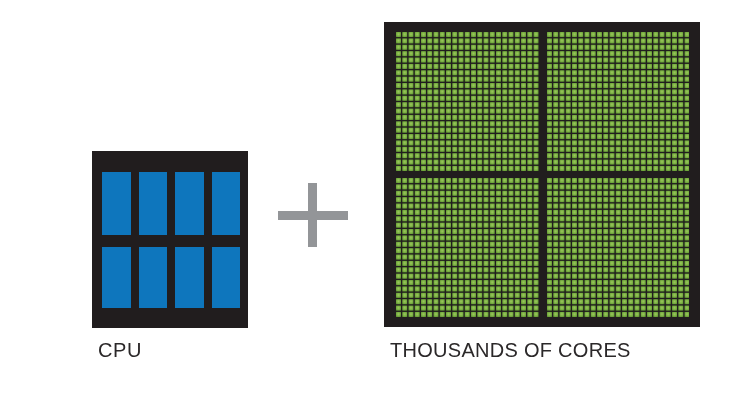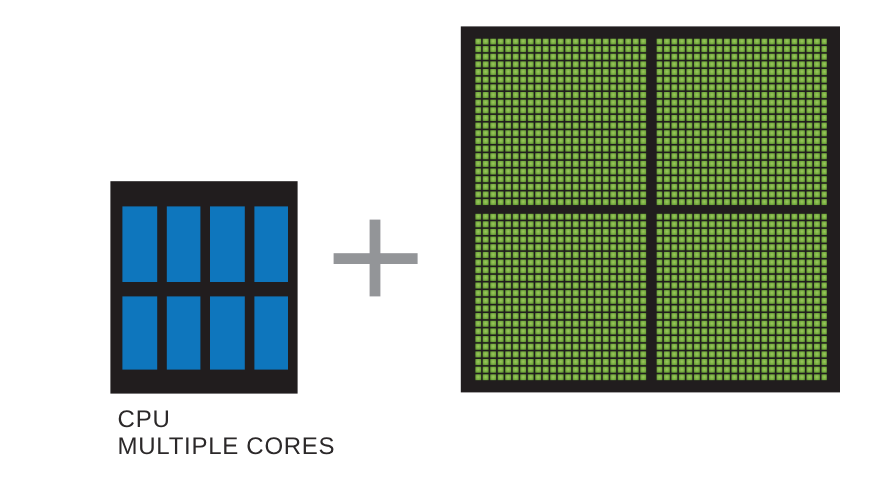--- a/index.html
+++ b/index.html
@@ -2184,19 +2184,19 @@
             <rect x="125.04" y="133.92" width="4.95" height="5.08" fill="url(#cellgrad3)"></rect>
             <rect x="131.30" y="133.92" width="4.95" height="5.08" fill="url(#cellgrad3)"></rect>
             <rect x="137.55" y="133.92" width="4.95" height="5.08" fill="url(#cellgrad3)"></rect>
           </svg>
         </div>
       </div>
   </div>
 
   <div class="chip-label cpu-label">
     <div>CPU</div>
-    <div>MULTIPLE CORES</div>
   </div>
 
   <div class="chip-label gpu-label">
+    <div>THOUSANDS OF CORES</div>
   </div>
 
 </div>
 
 </body></html>

